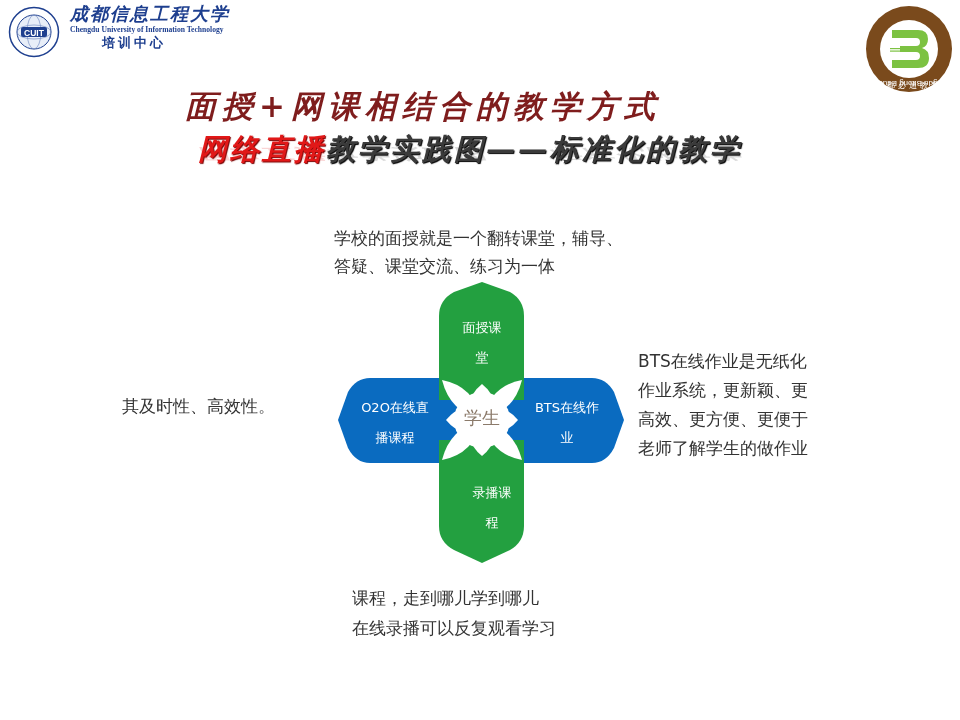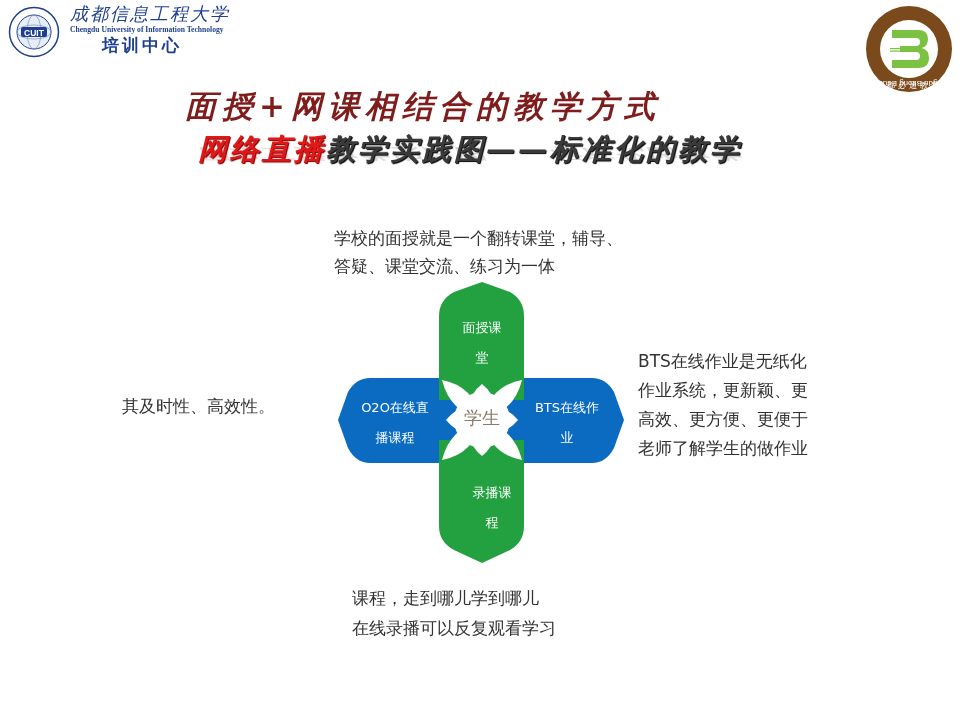--- a/index.html
+++ b/index.html
@@ -3,26 +3,26 @@
 <meta charset="utf-8">
 <style>
   html, body { margin: 0; padding: 0; }
   body {
     width: 960px; height: 720px; background: #ffffff; position: relative; overflow: hidden;
     font-family: "DejaVu Sans", "Liberation Sans", sans-serif;
   }
   .abs { position: absolute; }
   
   .cuit-logo { left: 8px; top: 6px; width: 52px; height: 52px; }
-  .cuit-cn { left: 70px; top: 2px; font-family: "DejaVu Serif", serif; font-weight: normal; font-style: italic;
+  .cuit-cn { left: 70px; top: 2px; font-family: "DejaVu Serif", serif; font-weight: bold; font-style: italic;
     color: #1e3f8f; font-size: 18px; letter-spacing: 2px; white-space: nowrap; }
   .cuit-en { left: 70px; top: 25px; font-family: "Liberation Serif", serif; font-weight: bold; color: #1e3f8f;
     font-size: 7.6px; white-space: nowrap; }
   .cuit-sub { left: 102px; top: 34px; font-family: "DejaVu Serif", serif; font-weight: bold; color: #1e3f8f;
-    font-size: 17px; letter-spacing: 3px; white-space: nowrap; }
+    font-size: 13px; letter-spacing: 3px; white-space: nowrap; }
   .bitong-logo { left: 864px; top: 4px; width: 90px; height: 90px; }
   
   .main-title { left: 185px; top: 58px; font-family: "DejaVu Serif", serif; font-weight: bold; color: #7f1d1d;
     font-size: 31px; letter-spacing: 6px; white-space: nowrap; font-style: italic; margin-top: 28px; }
   .sub-title { left: 198px; top: 130px; font-family: "DejaVu Serif", serif; font-weight: bold; font-style: italic;
     font-size: 29px; letter-spacing: 3px; white-space: nowrap; }
   .sub-title .red { color: #e11818; text-shadow: 1px 1px 1px #7a0000; }
   .sub-title .dark { color: #3a3a3a; text-shadow: 1px 1px 1px #000; }
   .sub-title-reflect { left: 198px; top: 163px; font-family: "DejaVu Serif", serif; font-weight: bold; font-style: italic;
     font-size: 29px; letter-spacing: 3px; white-space: nowrap; transform: scaleY(-0.5); transform-origin: top;

